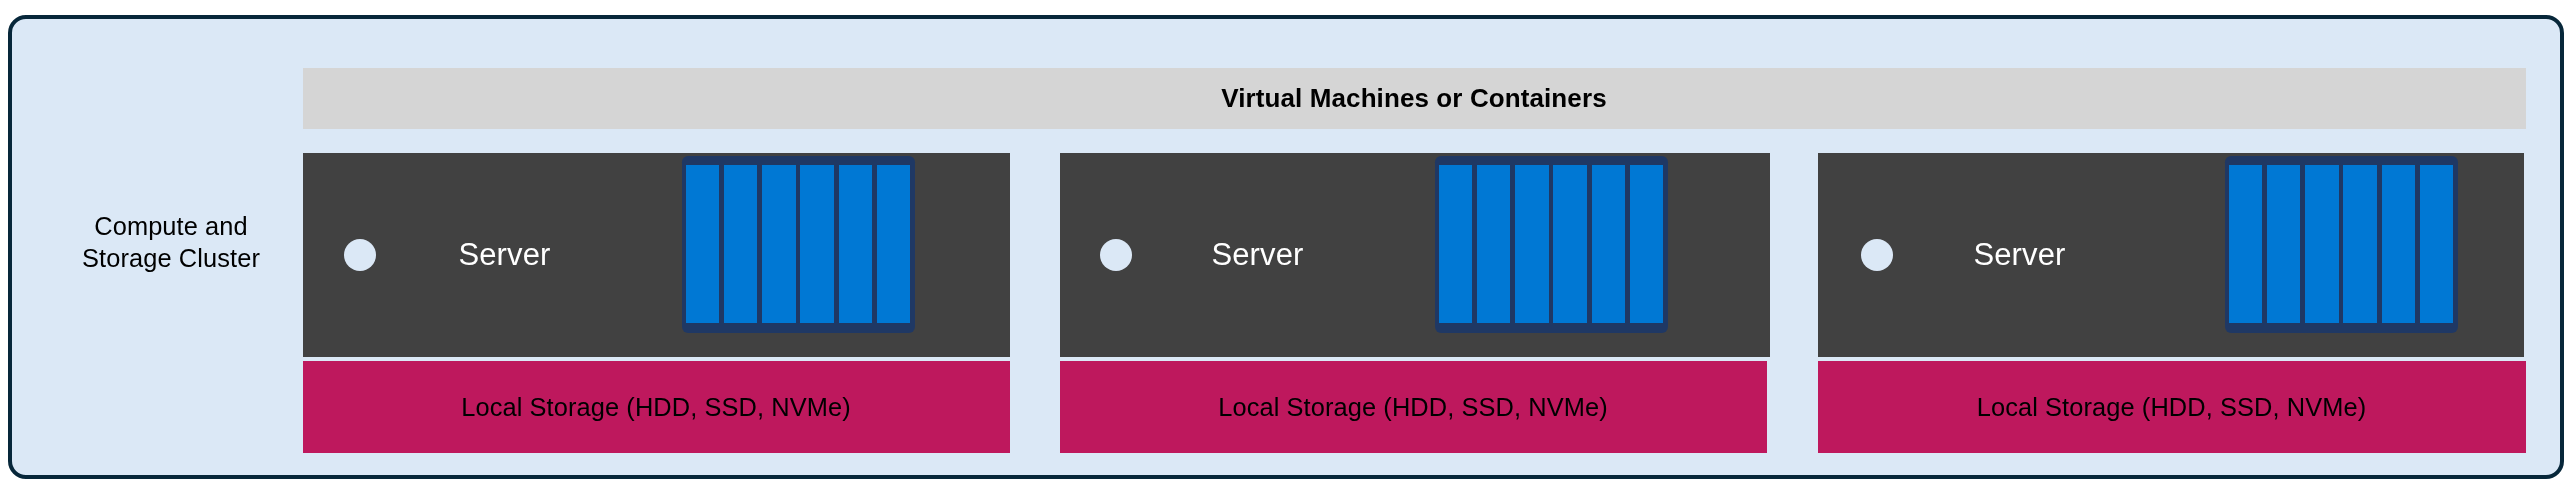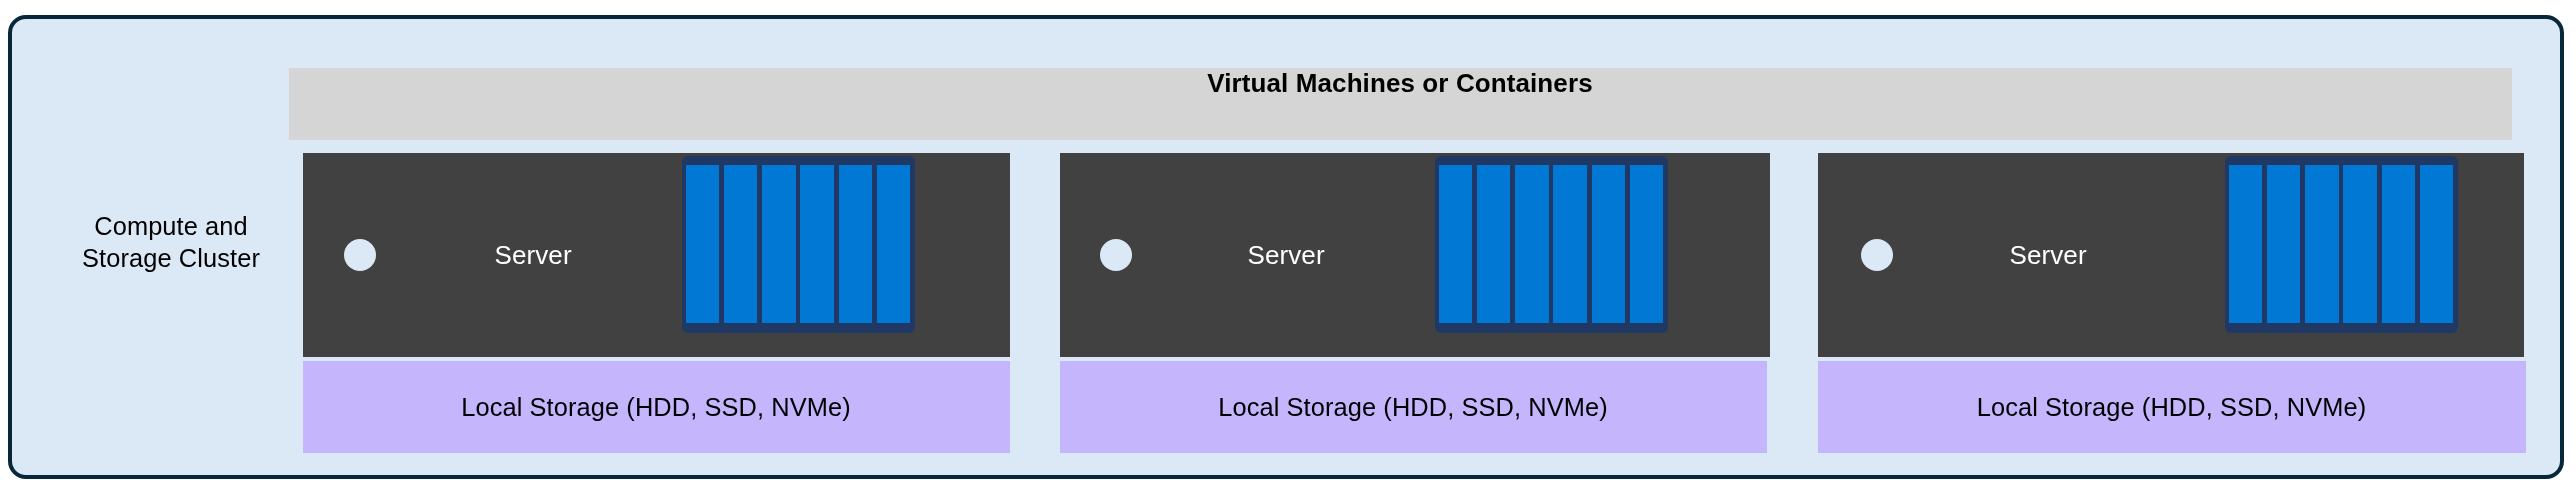--- a/index.html
+++ b/index.html
@@ -43,27 +43,27 @@
     color: #000000;
     font-size: 25.4px;
     line-height: 32px;
     letter-spacing: 0.1px;
     white-space: pre-line;
   }
 
   
   .vm-banner {
     position: absolute;
-    left: 277px;
+    left: 291px;
     top: 49px;
     width: 2223px;
-    height: 72px;
+    height: 61px;
     background: #d5d5d5;
     display: flex;
-    align-items: flex-start;
+    align-items: center;
     justify-content: center;
     color: #000000;
     font-size: 26px;
     font-weight: bold;
     letter-spacing: 0.1px;
   }
 
   
   .node {
     position: absolute;
@@ -95,24 +95,23 @@
   }
   .node-1 .server-dot { left: 41px; }
   .node-2 .server-dot { left: 40px; }
   .node-3 .server-dot { left: 43px; }
 
   .server-label {
     position: absolute;
     top: 50%;
     transform: translateY(-50%);
     color: #ffffff;
-    font-size: 26px;
+    font-size: 31px;
     letter-spacing: 0.1px;
     white-space: nowrap;
-    margin-left: 36px;
   }
   .node-1 .server-label { left: 156px; }
   .node-2 .server-label { left: 152px; }
   .node-3 .server-label { left: 156px; }
 
   
   .drive-bay {
     position: absolute;
     top: 2.7px;
     height: 177px;
@@ -132,21 +131,21 @@
     flex: 1 1 0;
     height: 158px;
     background: #0078d4;
   }
 
   
   .storage-bar {
     position: absolute;
     top: 342px;
     height: 92px;
-    background: #c4b5fd;
+    background: #be185d;
     display: flex;
     align-items: center;
     justify-content: center;
     color: #000000;
     font-size: 25.4px;
     letter-spacing: 0.1px;
     white-space: nowrap;
   }
   .storage-1 { left: 291px;  width: 707px; }
   .storage-2 { left: 1048px; width: 707px; }

